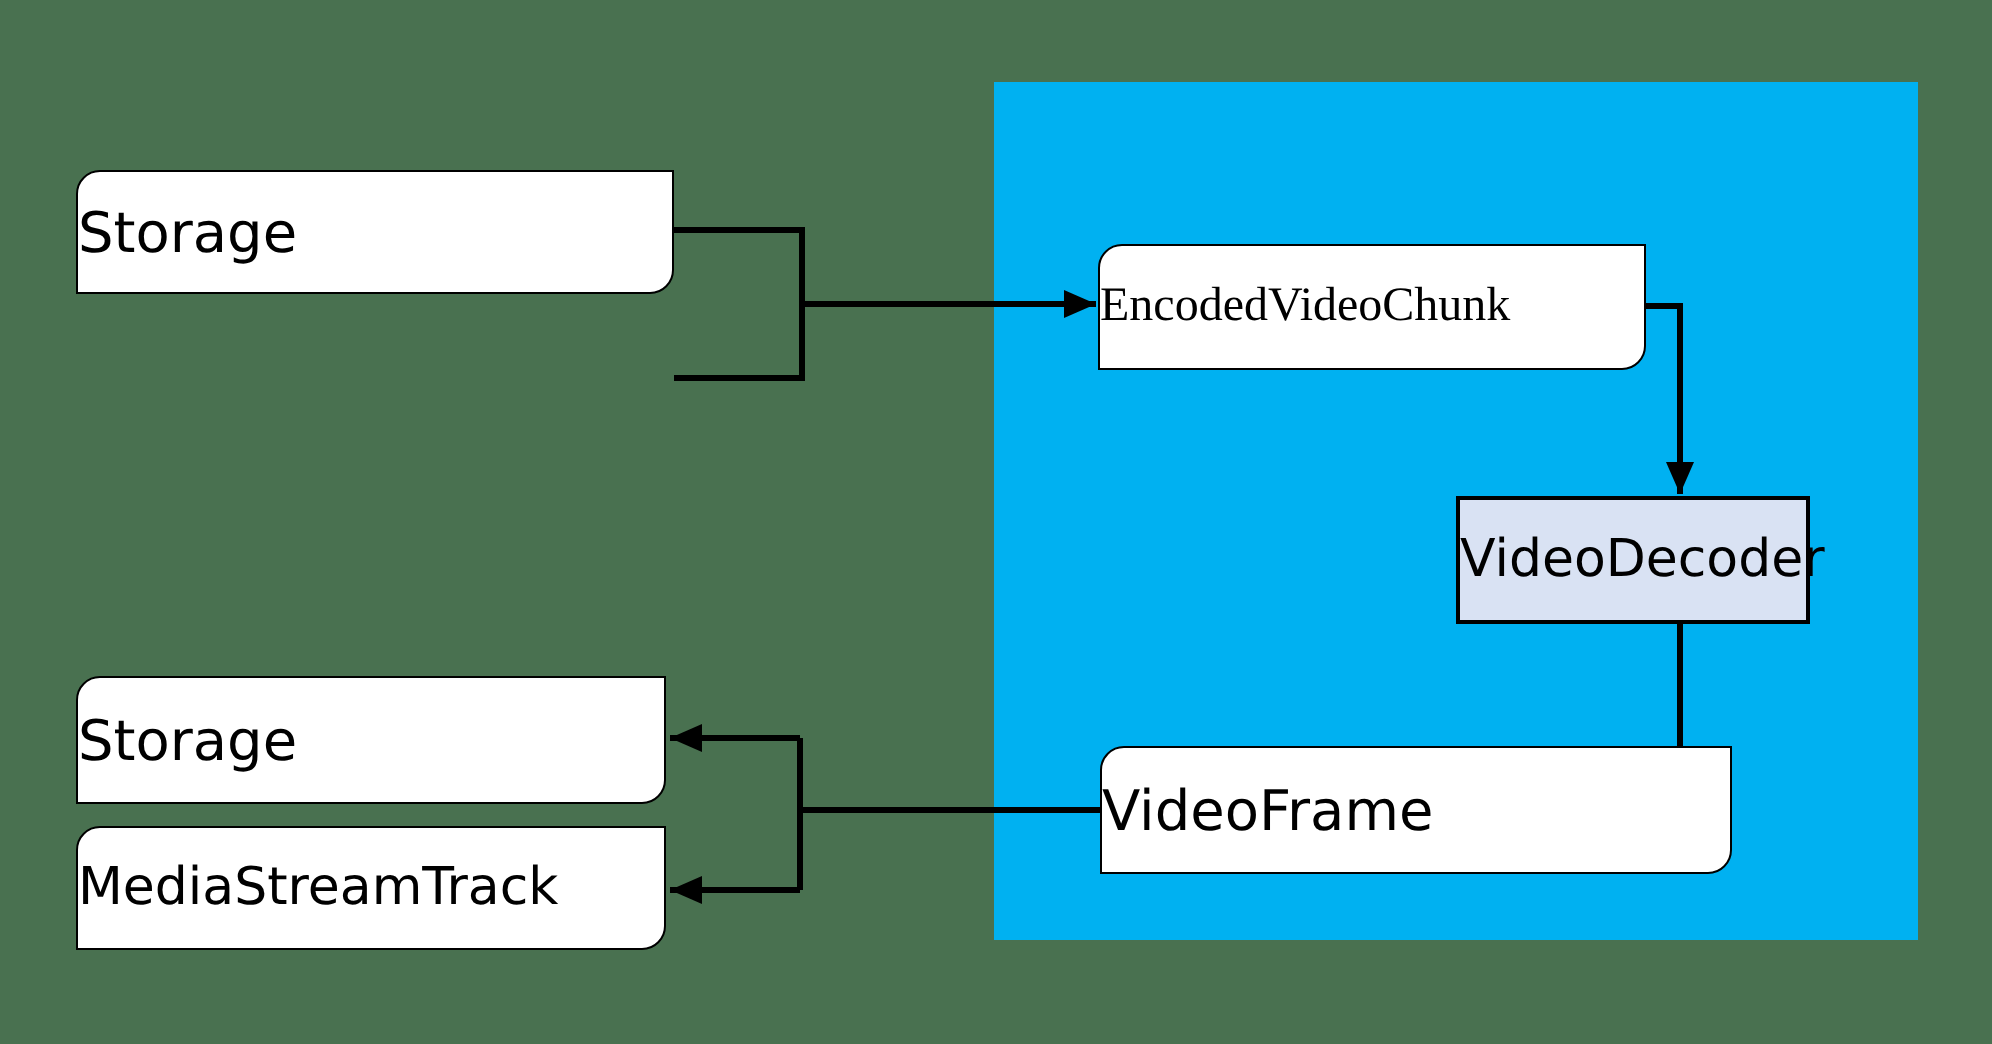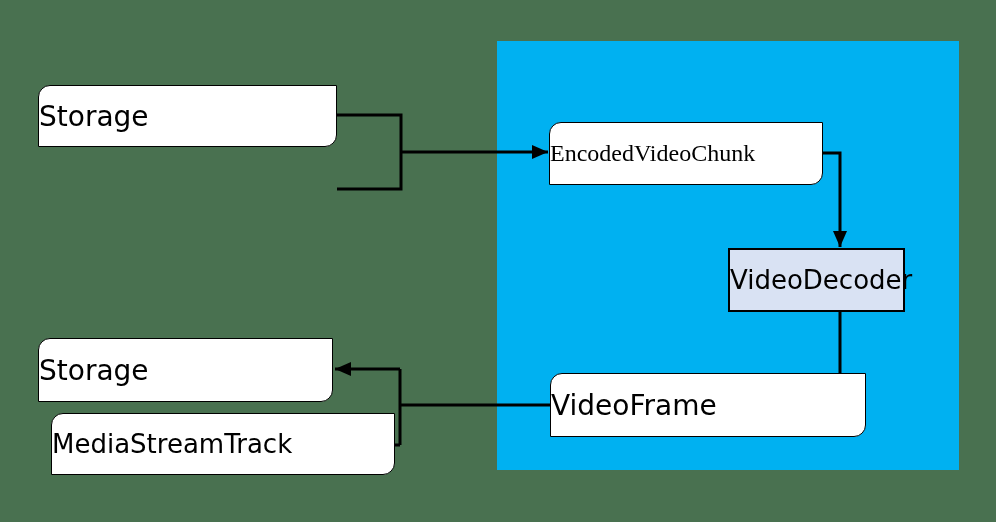--- a/index.html
+++ b/index.html
@@ -50,21 +50,21 @@
     white-space: nowrap;
   }
   .node.decoder {
     background: var(--decoder-fill);
     border-width: 2px;
     border-radius: 0;
   }
   .n-storage          { left: 38px;  top: 85px;  width: 299px; height: 62px; font-size: 28px; }
   .n-network          { left: 38px;  top: 157px; width: 299px; height: 63px; font-size: 28px; }
   .n-canvas           { left: 38px;  top: 338px; width: 295px; height: 64px; font-size: 28px; }
-  .n-mediastreamtrack { left: 38px;  top: 413px; width: 344px; height: 62px; font-size: 26px; margin-left: 13px; }
+  .n-mediastreamtrack { left: 38px;  top: 413px; width: 295px; height: 62px; font-size: 26px; }
   .n-encodedvideochunk{ left: 549px; top: 122px; width: 274px; height: 63px; font-size: 24px; font-family: Liberation Serif, serif; }
   .n-videodecoder     { left: 728px; top: 248px; width: 177px; height: 64px; font-size: 26px; }
   .n-videoframe       { left: 550px; top: 373px; width: 316px; height: 64px; font-size: 28px; }
 </style>
 </head>
 <body>
 
 <div class="stage">
 
   <div class="panel"></div>

